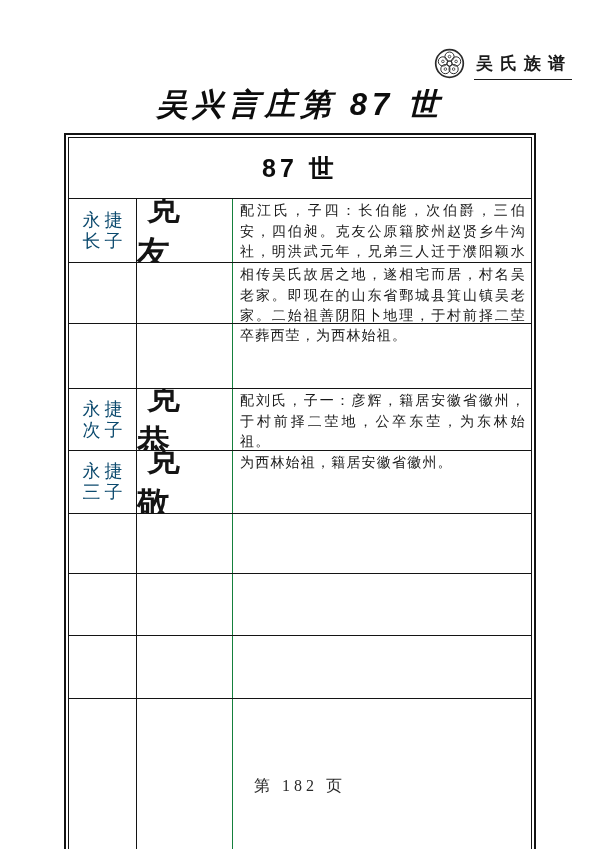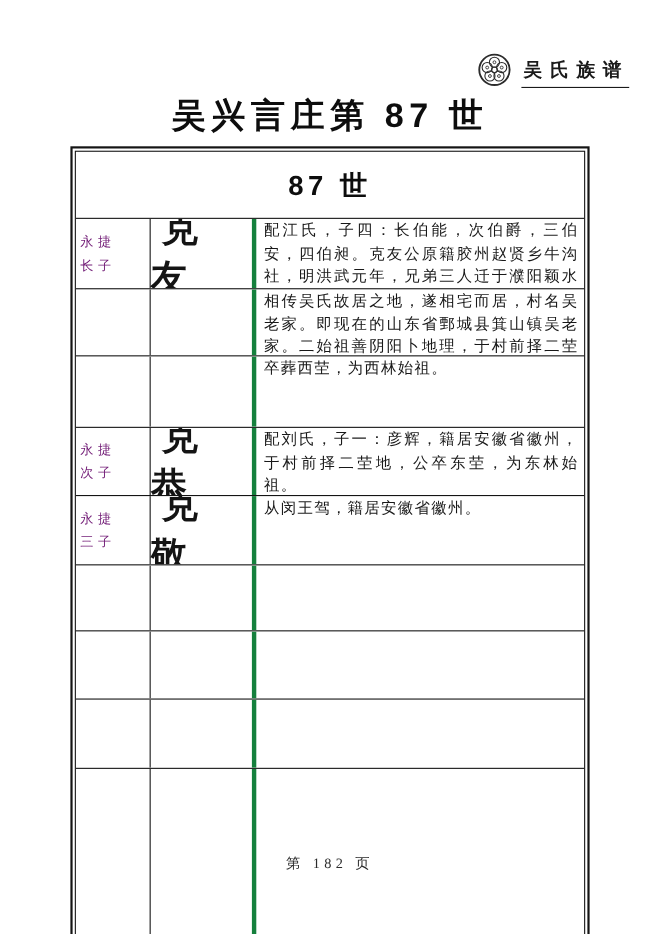--- a/index.html
+++ b/index.html
@@ -16,21 +16,21 @@
     display:inline-block; margin-top:4px;
     font-size:17px; font-weight:bold; letter-spacing:7px; text-indent:2px;
     color:#1a1a1a; border-bottom:1.6px solid #1a1a1a; padding-bottom:4px;
     font-family:"Liberation Serif", serif; white-space:nowrap;
   }
 
   
   .doc-title {
     position:absolute; top:84px; left:0; width:100%; margin:0;
     text-align:center; font-family:"Liberation Sans", sans-serif;
-    font-weight:bold; font-size:31px; letter-spacing:5px; color:#0d0d0d;
+    font-weight:bold; font-size:31px; letter-spacing:5px; color:#0d0d0d;font-style:italic;
   }
 
   
   .gen-table {
     position:absolute; left:64px; top:133px; width:472px; height:738px;
     box-sizing:border-box; border:2.5px solid #141414; padding:2px;
     background:#fff;
   }
   .tbl-inner {
     box-sizing:border-box; width:100%; height:100%;
@@ -51,40 +51,40 @@
   .trow:nth-child(5) { height:62px; }
   .trow:nth-child(6) { height:63px; }
   .trow:nth-child(7) { height:60px; }
   .trow:nth-child(8) { height:62px; }
   .trow:nth-child(9) { height:63px; }
   .trow:nth-child(10){ flex:1; border-bottom:none; }
 
   .cell { box-sizing:border-box; }
   .cell.rel {
     width:68px; border-right:1px solid #141414;
-    display:flex; flex-direction:column; justify-content:center;
-    font-size:12px; line-height:21px; letter-spacing:4px; text-indent:4px;
-    color:#701a75;
+    display:flex; flex-direction:column; align-items:center; justify-content:center;
+    font-size:18px; line-height:21px; letter-spacing:4px; text-indent:4px;
+    color:#0c4a6e;
   }
   .cell.name {
-    width:96px; border-right:4px solid #15803d;
+    width:96px; border-right:1px solid #15803d;
     display:flex; align-items:center; justify-content:center;
     font-size:33px; font-weight:bold; letter-spacing:10px; text-indent:10px;
     color:#141414;
   }
   .cell.desc {
     flex:1; padding:2px 5px 2px 7px;
     font-size:14px; line-height:20.5px; letter-spacing:1.2px;
     color:#181818; text-align:justify;
   }
 
   
   .page-footer {
     position:absolute; top:776px; left:0; width:100%;
-    text-align:center; font-size:13px; letter-spacing:4px; color:#2a2a2a;
+    text-align:center; font-size:16px; letter-spacing:4px; color:#2a2a2a;
   }
 </style>
 </head>
 <body>
 
 <div class="page">
 
   <div class="brand">
     <span class="brand-logo">
       <svg viewBox="0 0 31 31" width="31" height="31" fill="none" stroke="#2b2b2b">
@@ -149,21 +149,21 @@
         <div class="cell name">克恭</div>
         <div class="cell desc">配刘氏，子一：彦辉，籍居安徽省徽州，于村前择二茔地，公卒东茔，为东林始祖。</div>
       </div>
 
       <div class="trow">
         <div class="cell rel">
           <span>永捷</span>
           <span>三子</span>
         </div>
         <div class="cell name">克敬</div>
-        <div class="cell desc">从闵王驾，籍居安徽省徽州。</div>
+        <div class="cell desc">为西林始祖，籍居安徽省徽州。</div>
       </div>
 
       <div class="trow">
         <div class="cell rel">
           <span></span>
           <span></span>
         </div>
         <div class="cell name"></div>
         <div class="cell desc"></div>
       </div>

